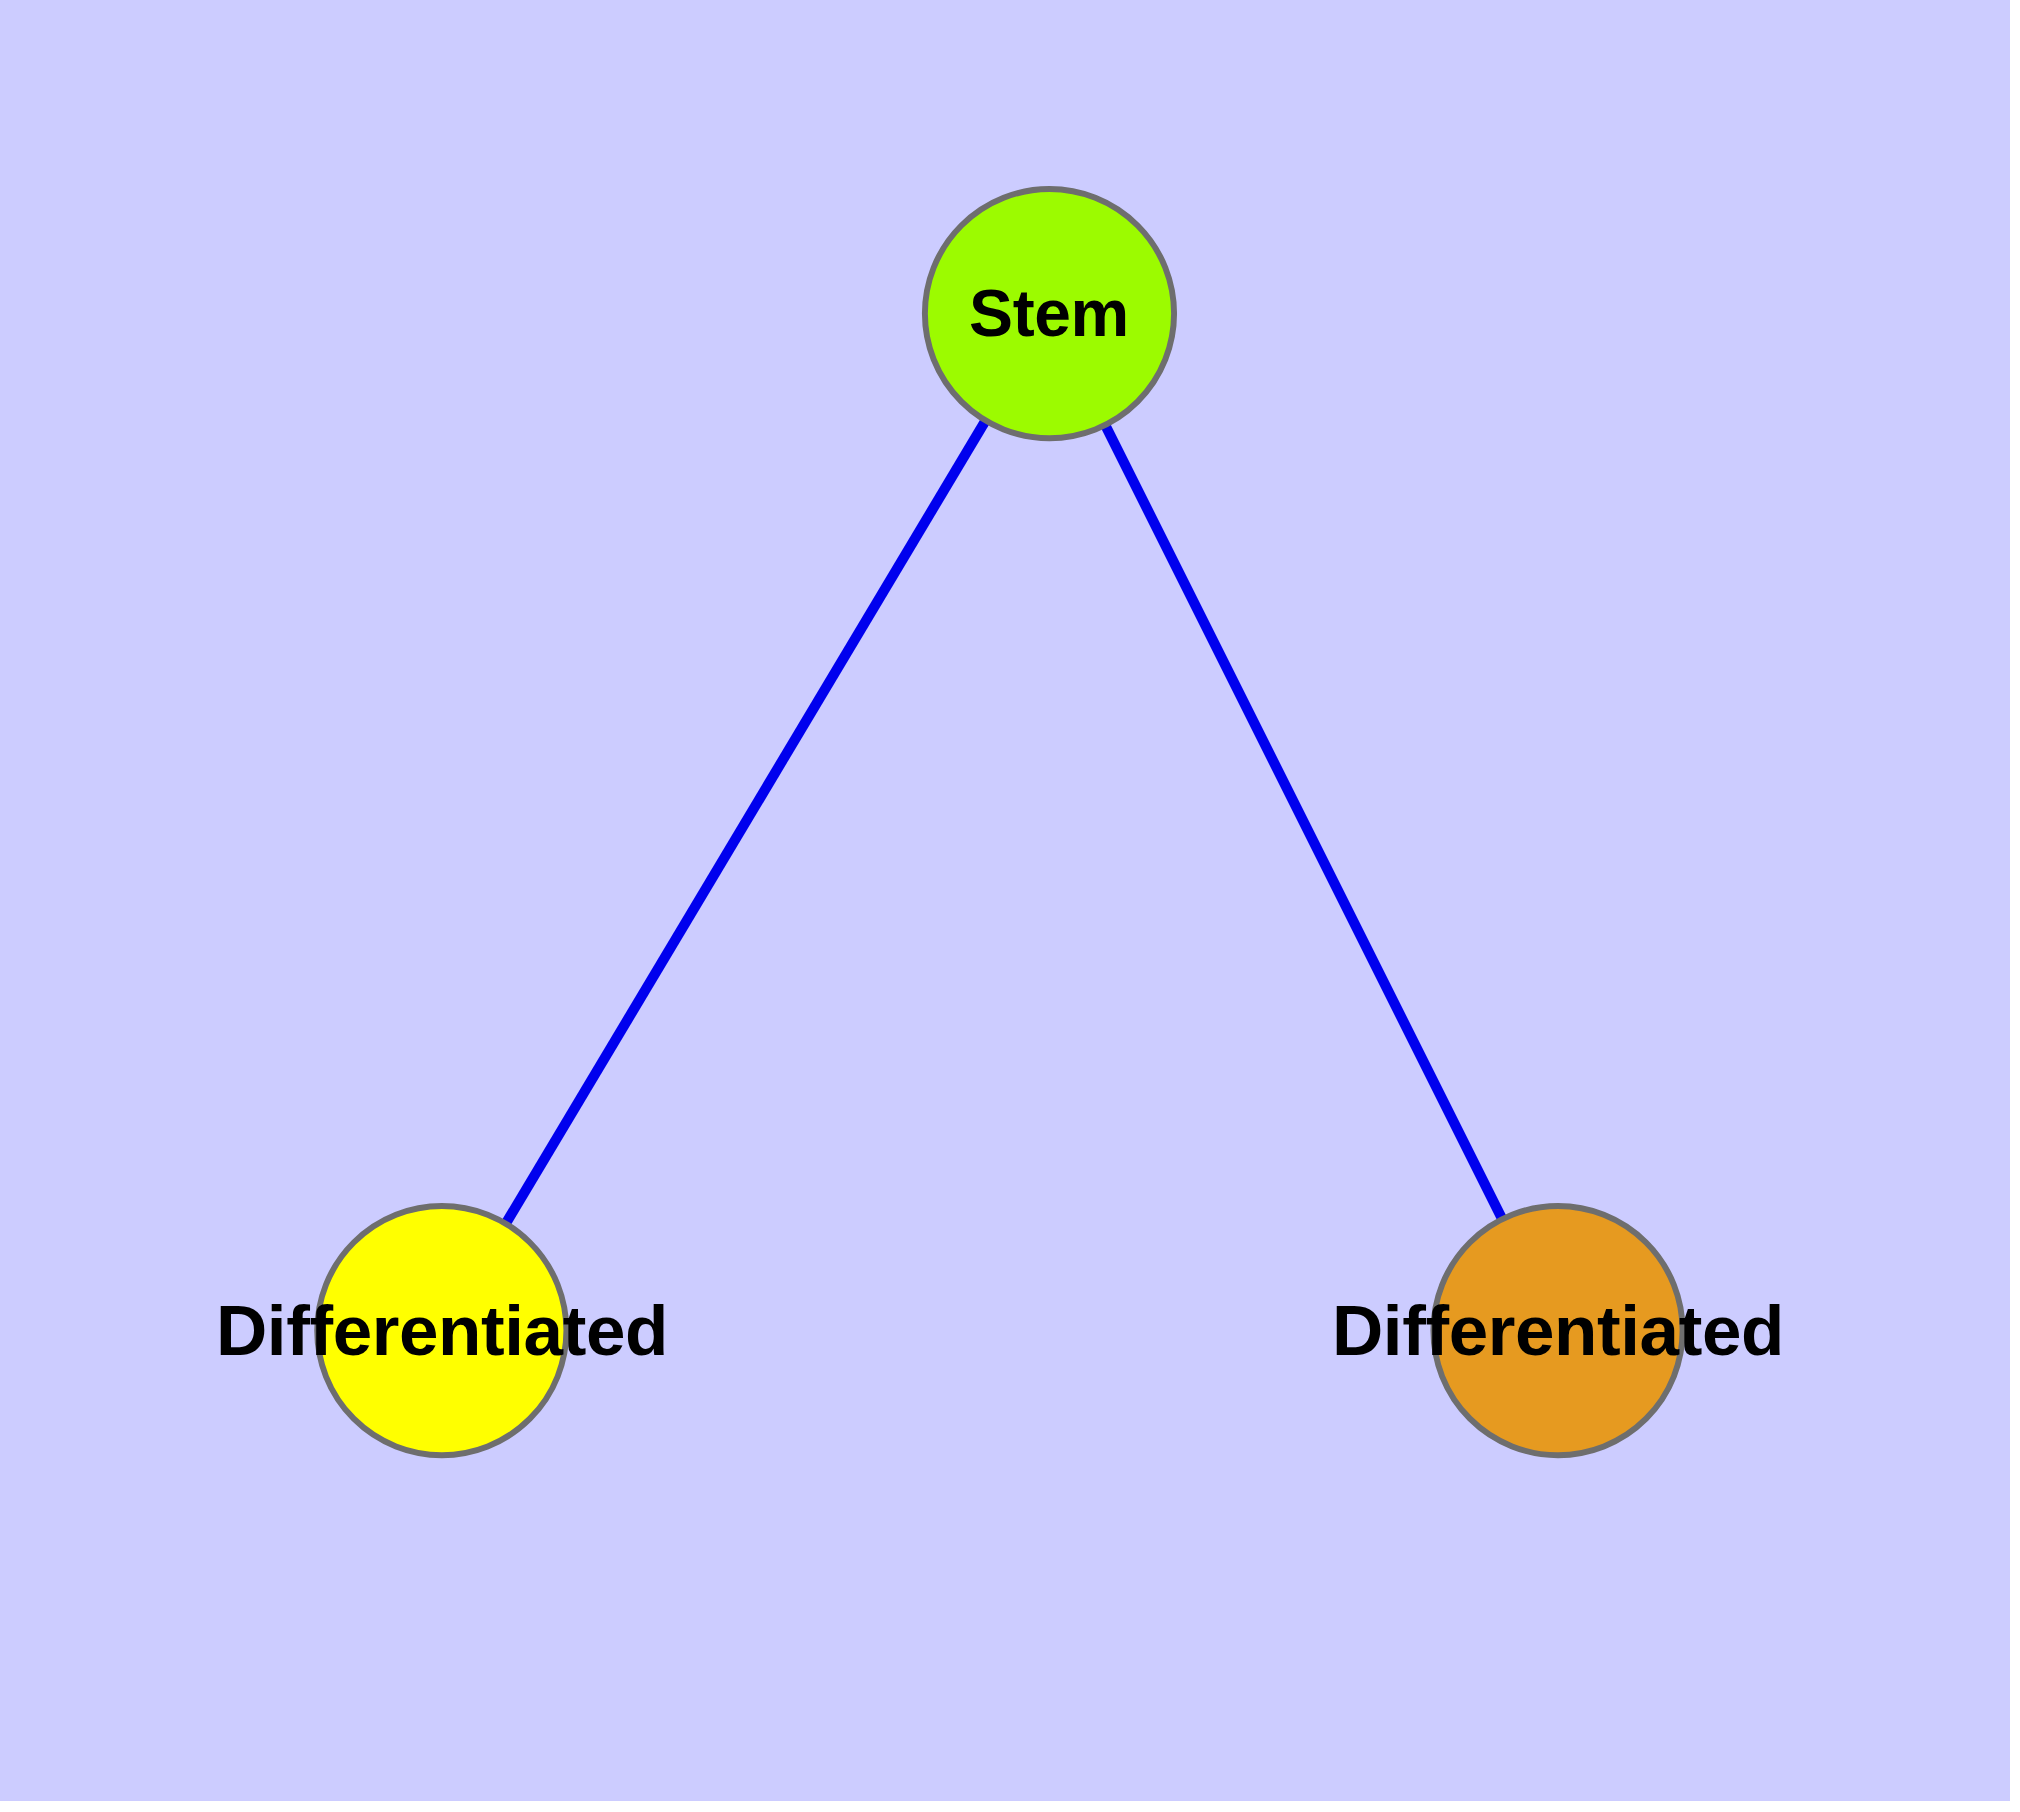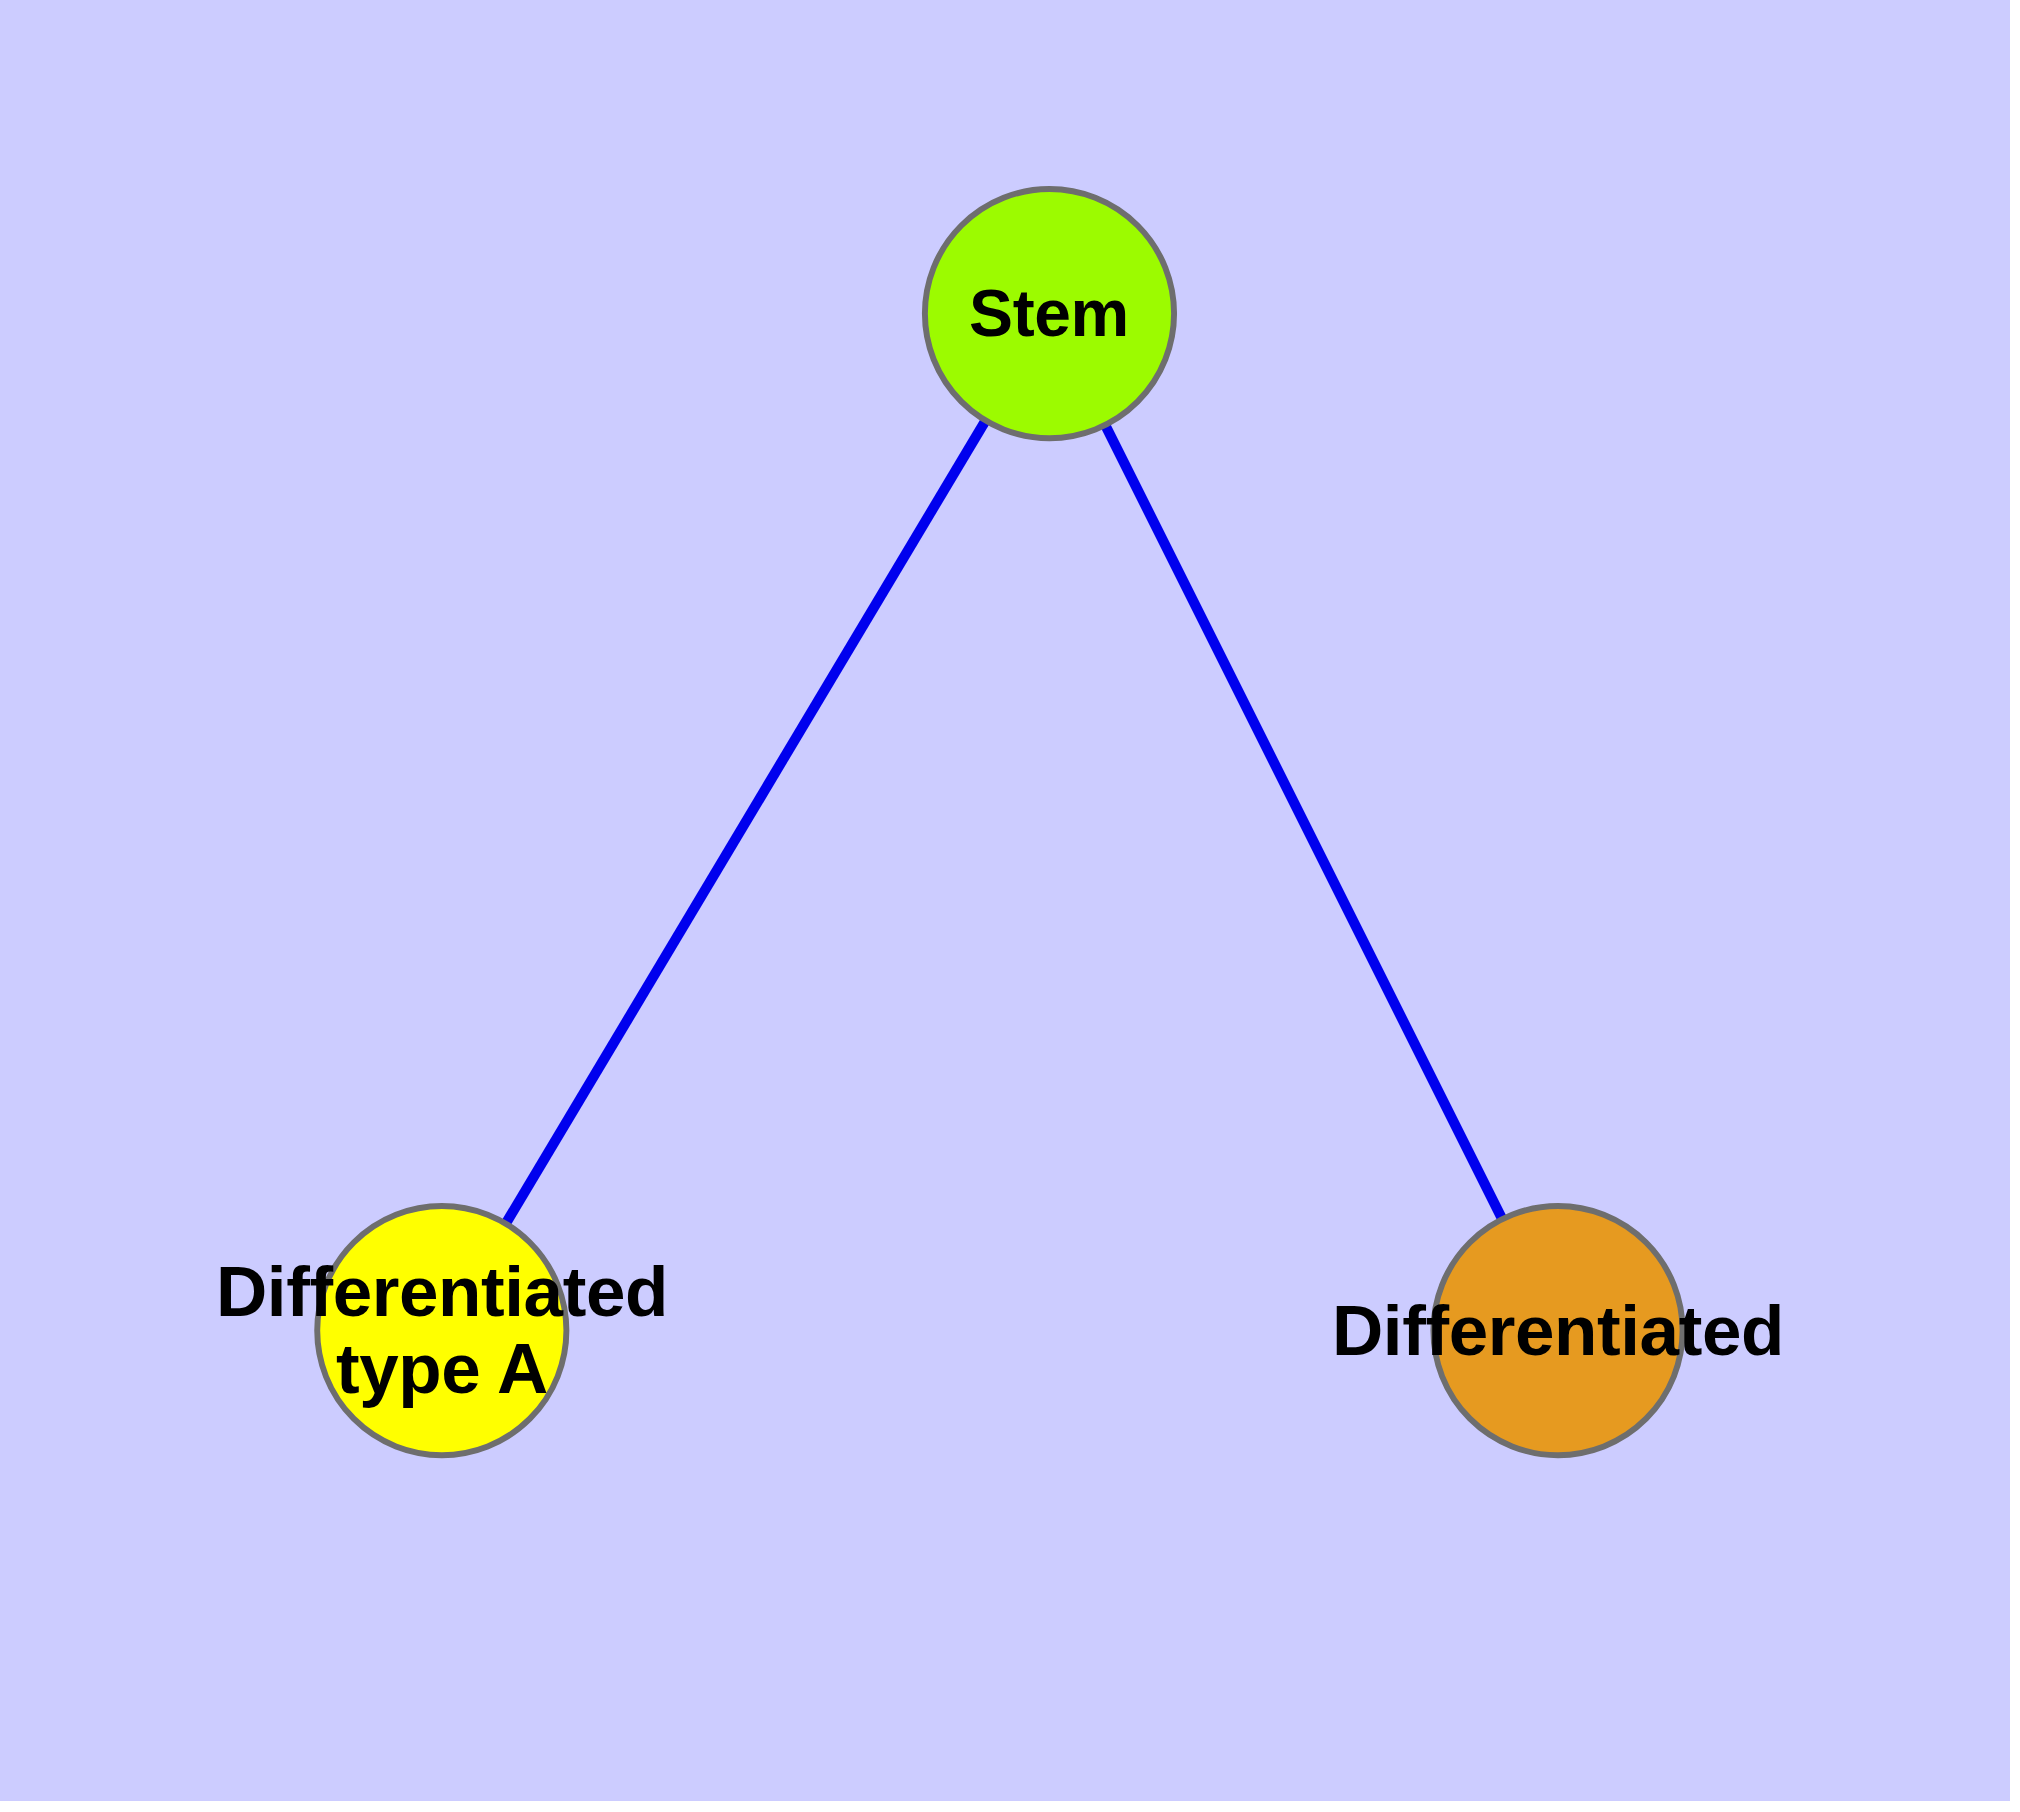--- a/index.html
+++ b/index.html
@@ -27,21 +27,21 @@
     position: absolute;
     left: 0;
     top: 0;
     width: 2021px;
     height: 1812px;
   }
   .node-label {
     position: absolute;
     color: #000000;
     font-weight: bold;
-    text-align: center;
+    text-align: right;
     line-height: 1.08;
     white-space: pre;
     letter-spacing: -0.4px;
     transform: translate(-50%, -50%);
     pointer-events: none;
   }
   #label-stem      { font-size: 66px; }
   #label-diff-a    { font-size: 71px; }
   #label-diff-b    { font-size: 71px; }
 </style>
@@ -59,18 +59,18 @@
     </g>
     <g id="nodes-layer">
       <circle id="node-stem" cx="1238" cy="370" r="147" fill="#9cfb00" stroke="#6e6e6e" stroke-width="7"></circle>
       <circle id="node-diff-a" cx="521" cy="1570" r="147" fill="#ffff00" stroke="#6e6e6e" stroke-width="7"></circle>
       <circle id="node-diff-b" cx="1838" cy="1570" r="147" fill="#e69a20" stroke="#6e6e6e" stroke-width="7"></circle>
     </g>
   </svg>
 
   <div class="node-label" id="label-stem" style="left: 1049px; top: 314px;"><span>Stem</span></div>
 
-  <div class="node-label" id="label-diff-a" style="left: 442px; top: 1331px;"><span>Differentiated</span><br><span>type A</span></div>
+  <div class="node-label" id="label-diff-a" style="left: 442px; top: 1331px;"><span>Differentiated</span><br></div>
 
   <div class="node-label" id="label-diff-b" style="left: 1558px; top: 1331px;"><span>Differentiated</span><br></div>
 
 </div>
 
 
 </body></html>

